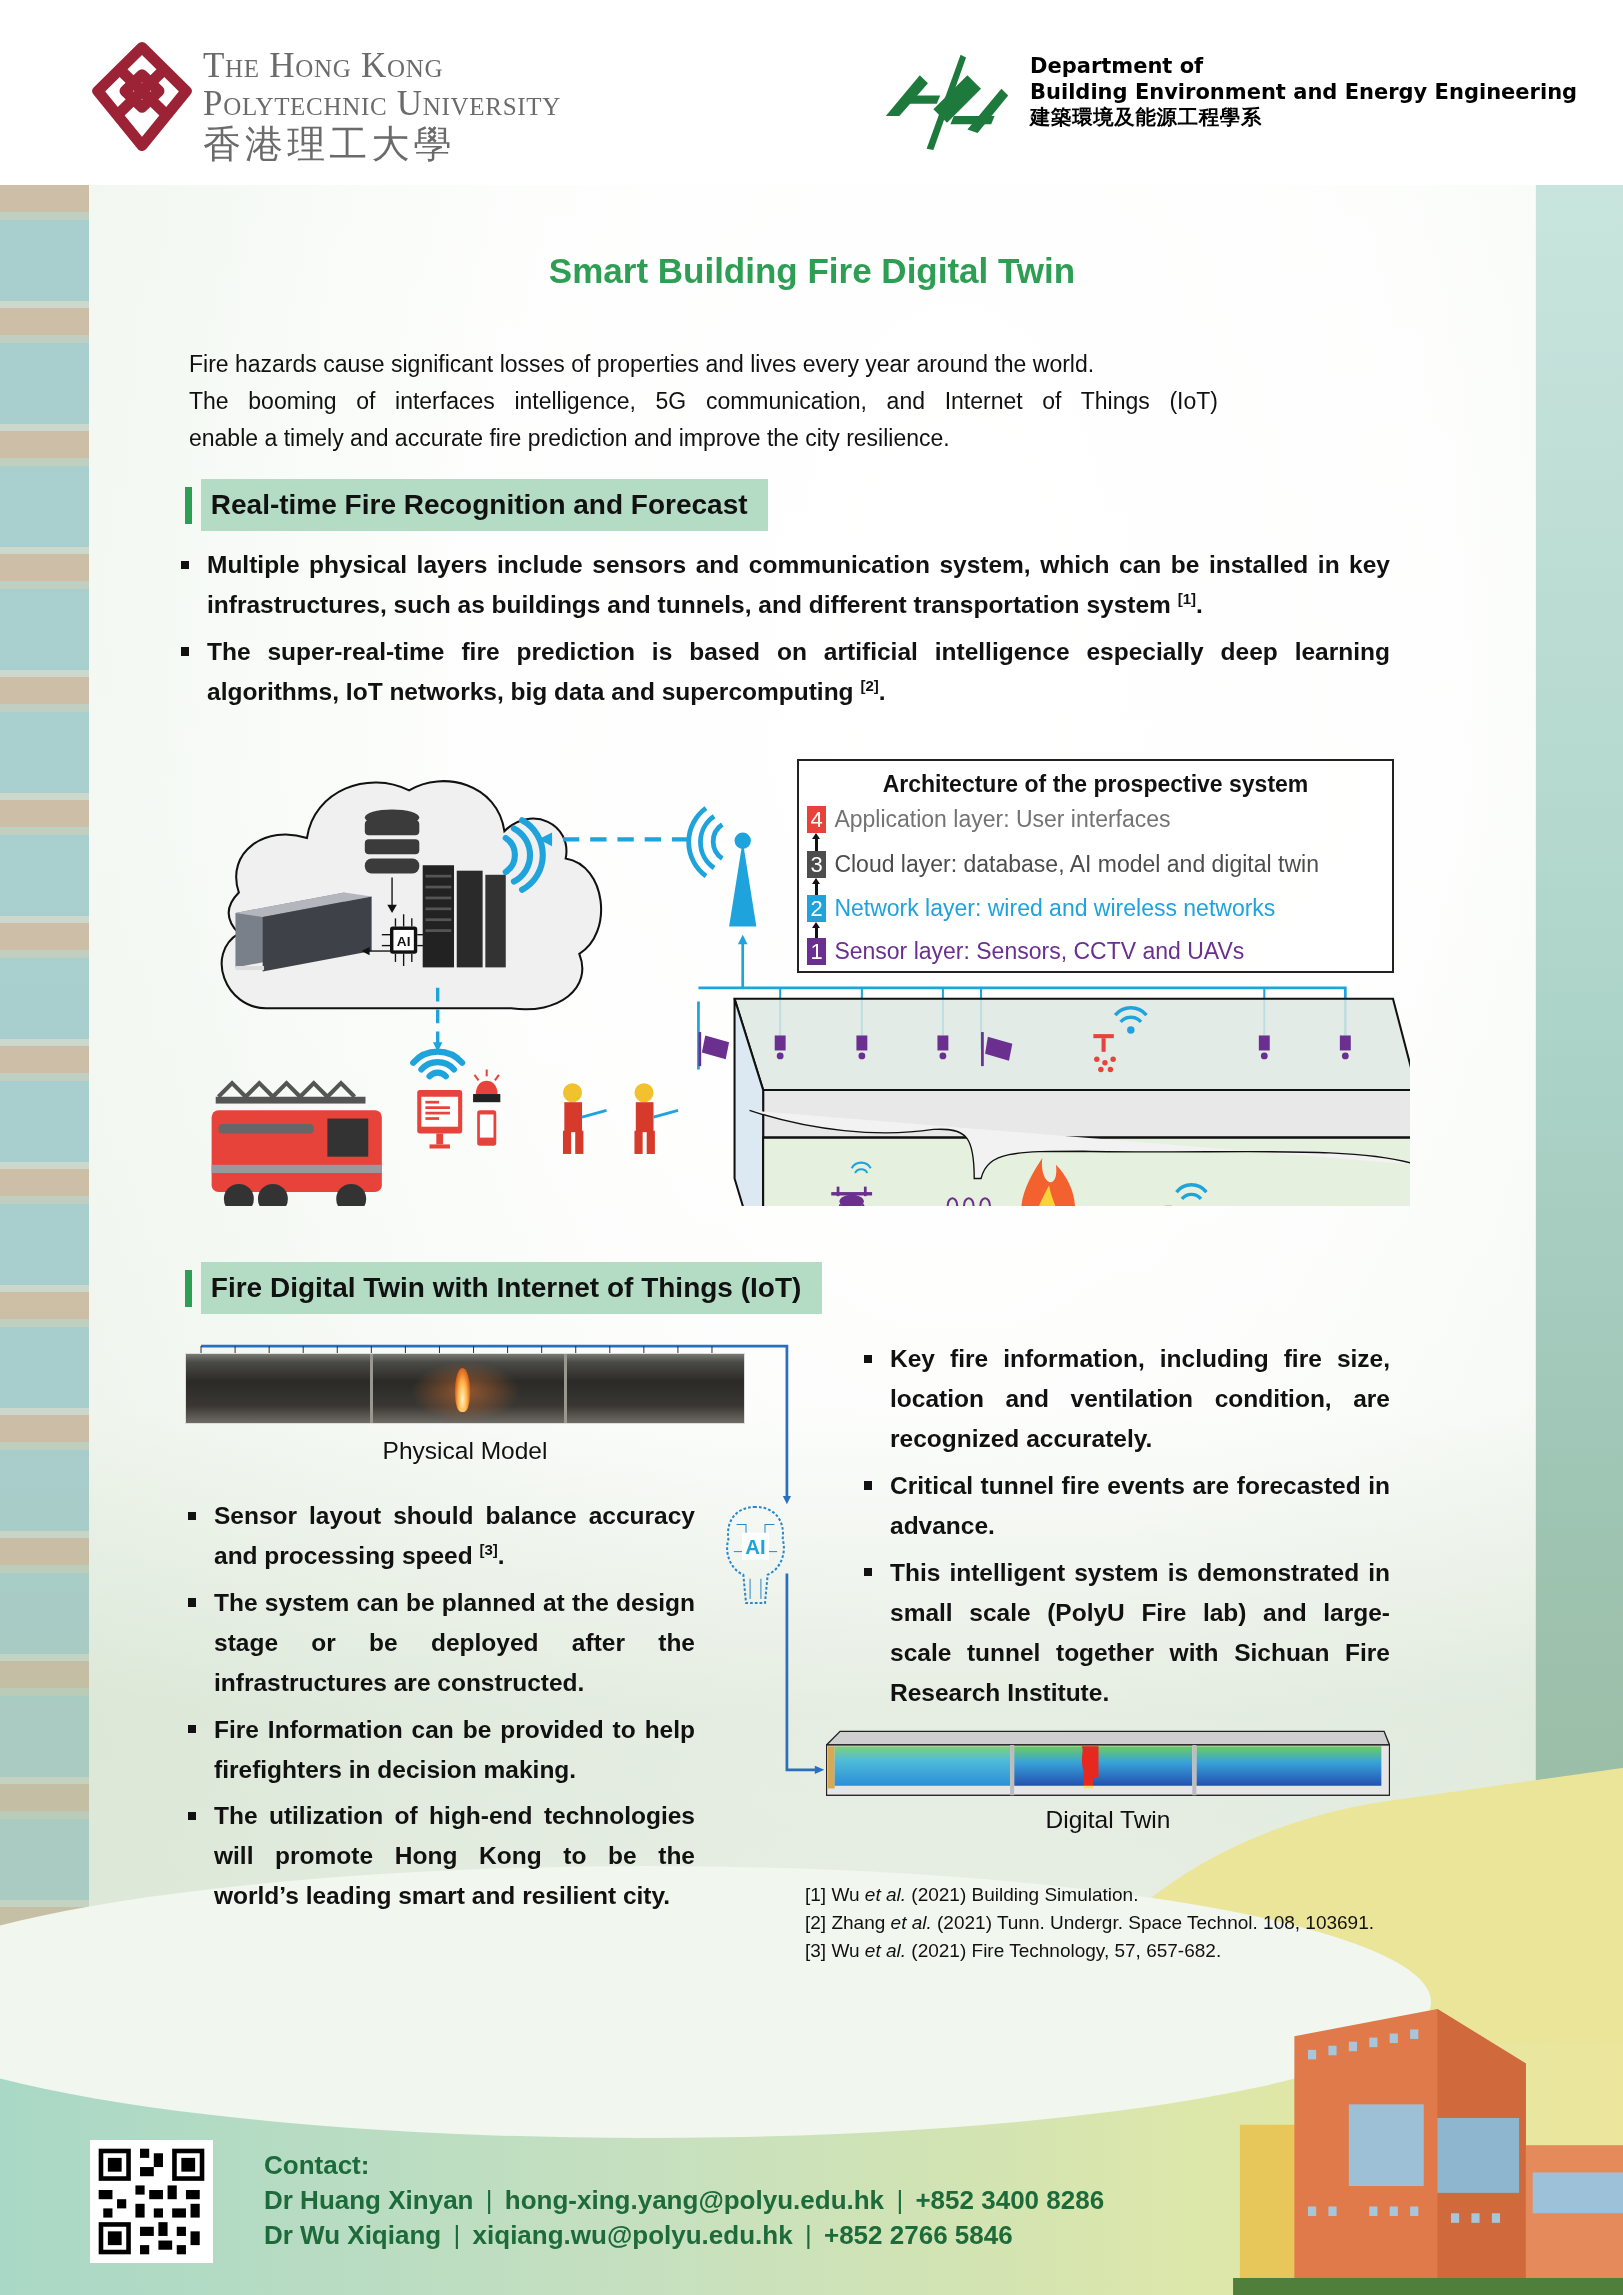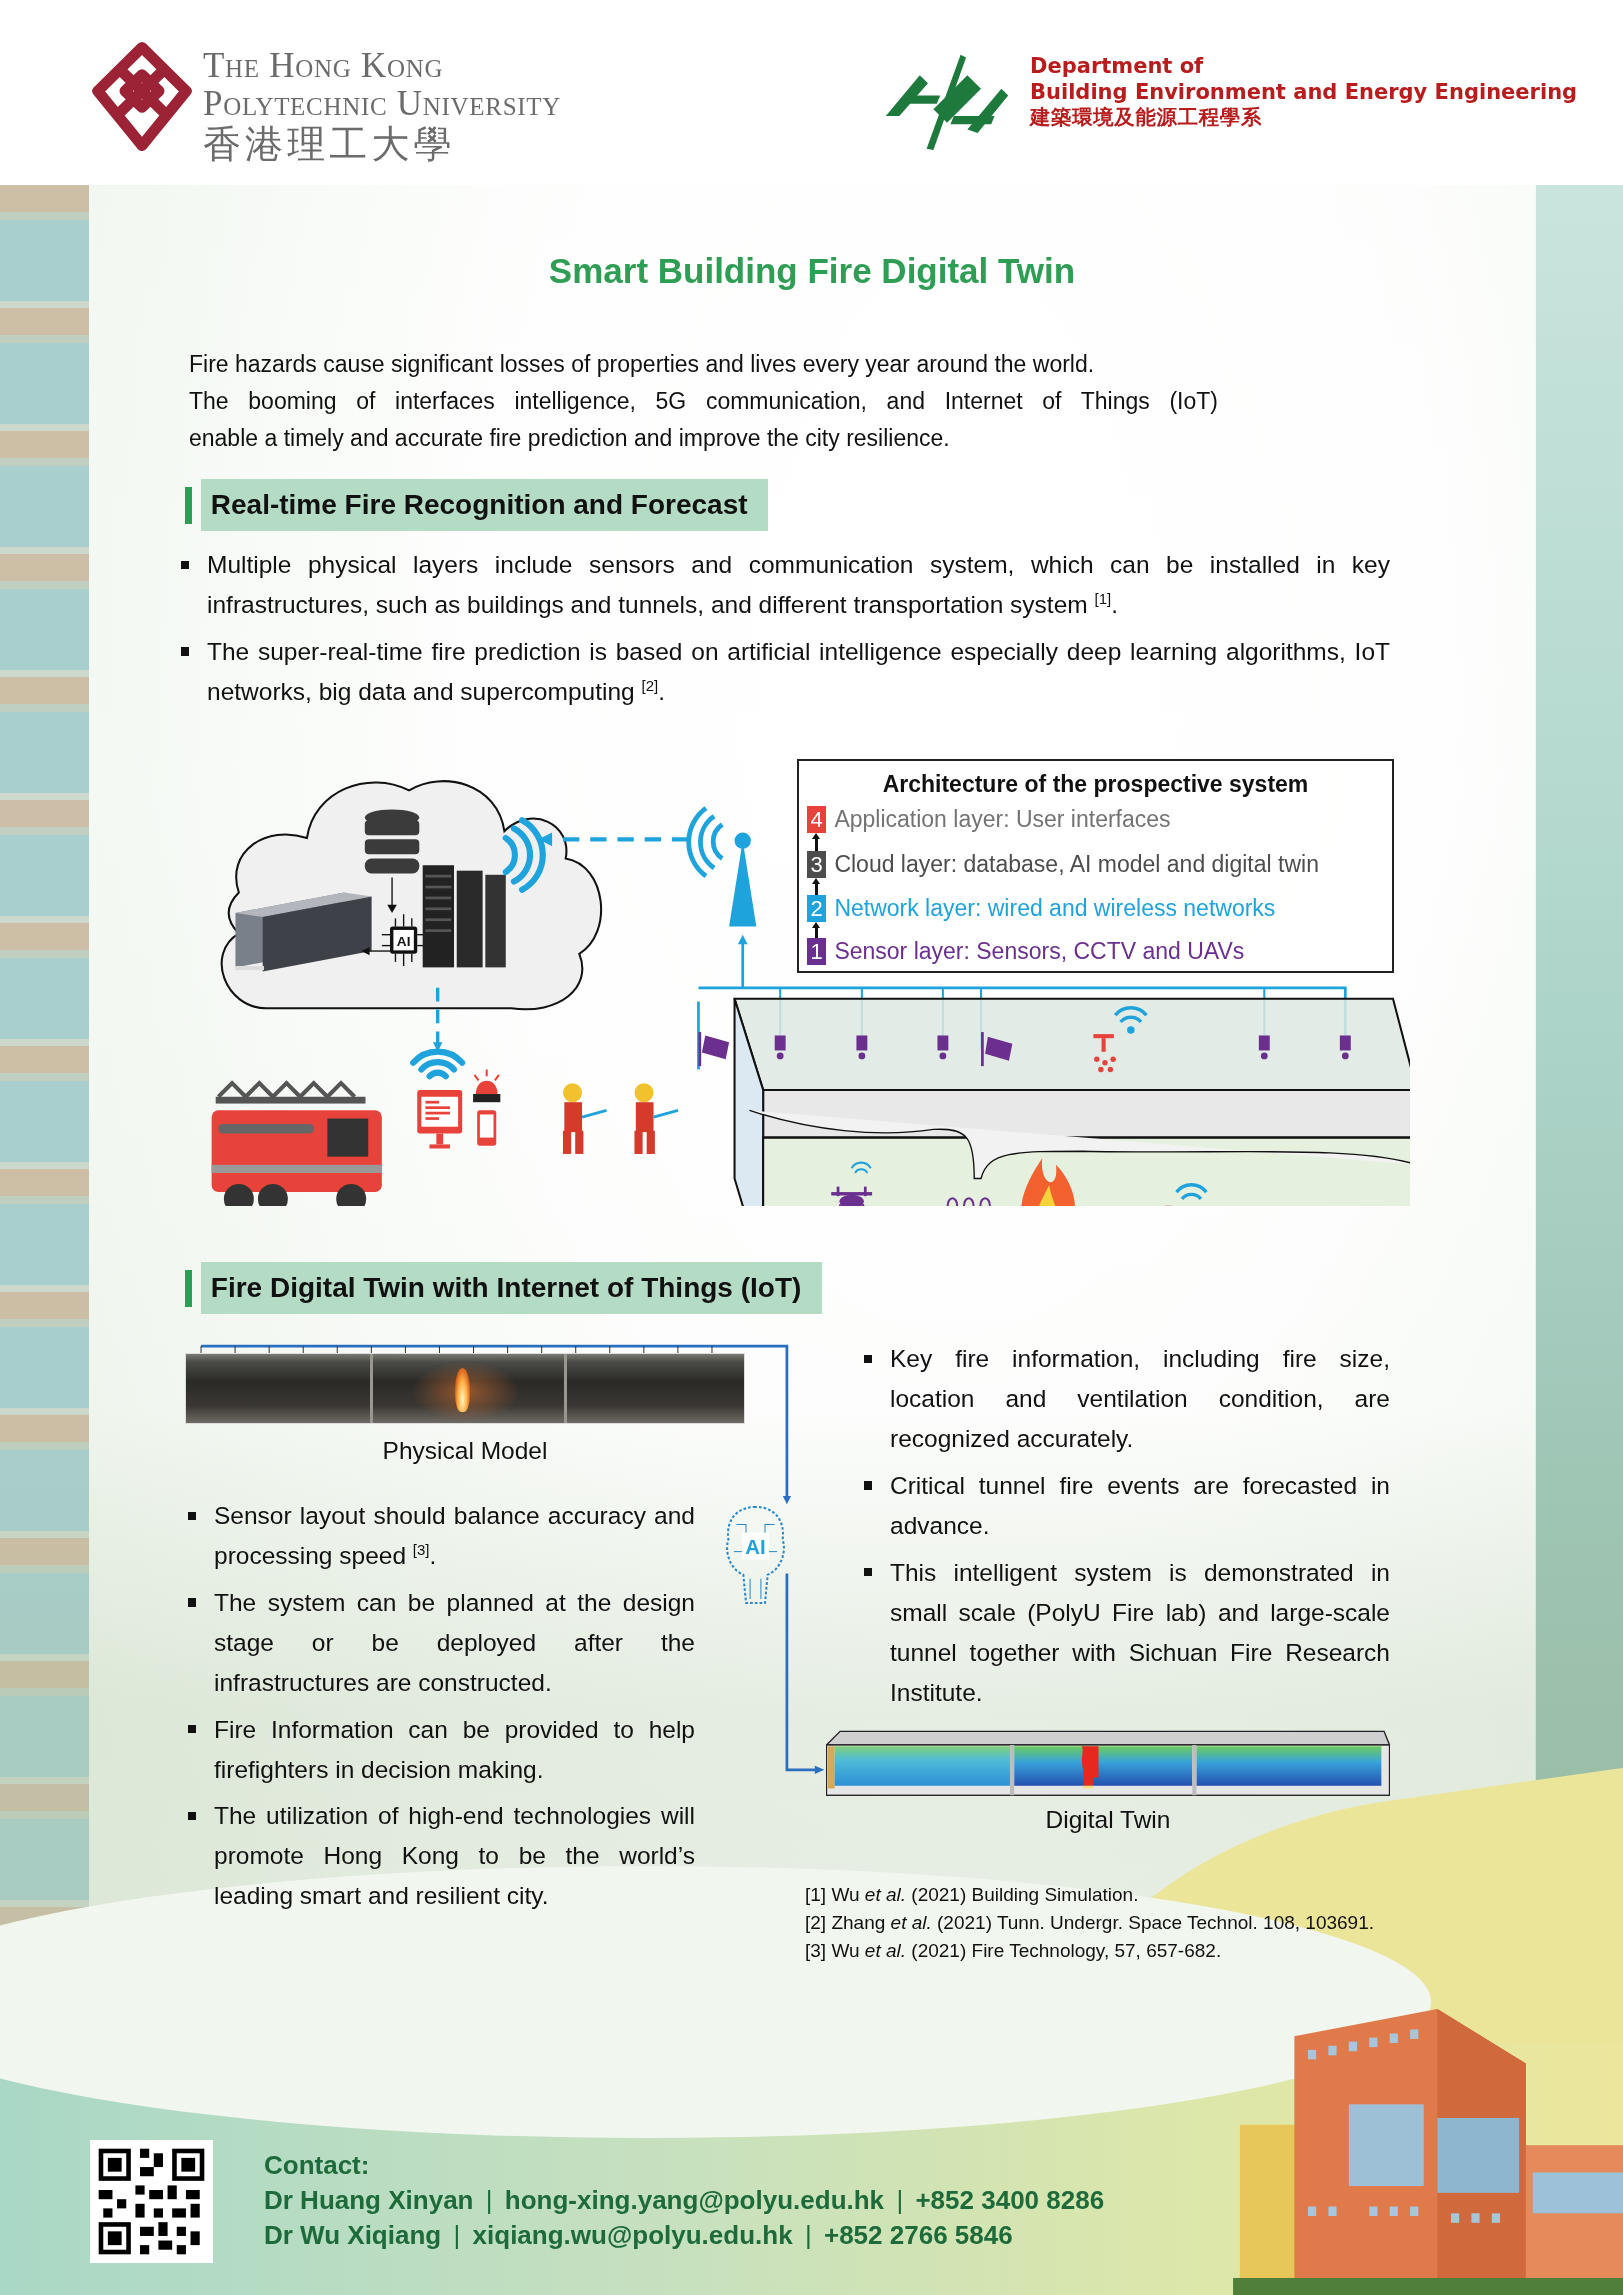--- a/index.html
+++ b/index.html
@@ -7,21 +7,21 @@
   body { position: relative; font-family: "Liberation Sans", sans-serif; color: #111; background: #fff; }
 
   
   .header { position: absolute; left: 0; top: 0; width: 1624px; height: 185px; background: #fff; }
   .polyu-logo { position: absolute; left: 84px; top: 42px; width: 116px; height: 109px; }
   .polyu-text { position: absolute; left: 203px; top: 48px; font-family: "Liberation Serif", serif; color: #6b6b6b; line-height: 1; }
   .polyu-text .l1 { font-size: 35px; letter-spacing: 0.7px; font-variant: small-caps; }
   .polyu-text .l2 { font-size: 35px; letter-spacing: 0.7px; font-variant: small-caps; margin-top: 2.7px; }
   .polyu-text .l3 { font-size: 38px; margin-top: 4.1px; letter-spacing: 4.1px; font-family: "DejaVu Sans", sans-serif; }
   .beee-logo { position: absolute; left: 879px; top: 48px; width: 136px; height: 102px; }
-  .beee-text { position: absolute; left: 1030px; top: 54px; font-family: "DejaVu Sans", sans-serif; font-weight: bold; color: #b91c1c; line-height: 1.22; font-size: 21px; }
+  .beee-text { position: absolute; left: 1030px; top: 54px; font-family: "DejaVu Sans", sans-serif; font-weight: bold; color: #000000; line-height: 1.22; font-size: 21px; }
   .beee-text .zh { font-weight: bold; font-size: 20.4px; letter-spacing: 0.7px; }
 
   
   .bg { position: absolute; left: 0; top: 185px; width: 1624px; height: 2110px; overflow: hidden;
         background: linear-gradient(180deg, #eef5ec 0%, #f3f8f2 30%, #eaf1e6 60%, #e7efe2 100%); }
   .bg-left { position: absolute; left: 0; top: 0; width: 89px; height: 2110px;
         background: repeating-linear-gradient(180deg, #c7b49a 0 27px, #b7c8b8 27px 35px, #9cc7c8 35px 116px, #c6d3c6 116px 123px); opacity: .85; }
   .bg-right { position: absolute; right: 0; top: 0; width: 89px; height: 1635px;
         background: linear-gradient(180deg, #bfe0da, #9dccc0 50%, #7fae9a); opacity: .8; }
   .bg-wash { position: absolute; left: 89px; top: 0; width: 1447px; height: 2110px;
@@ -40,21 +40,21 @@
   .main-title { position: absolute; left: 0; width: 1624px; top: 251px; text-align: center; color: #2f9e55; font-weight: bold; font-size: 35px; }
   .intro { position: absolute; left: 189px; top: 346px; width: 1029px; font-size: 23px; line-height: 37px; text-align: justify; text-align-last: left; }
   .intro p { margin: 0; }
 
   
   .sec-head { position: absolute; height: 42px; display: flex; align-items: center; }
   .sec-head .bar { width: 6.8px; height: 37px; background: #2f9e55; margin-right: 9.5px; }
   .sec-head .label { background: #b4dbc4; height: 52px; display: flex; align-items: center; padding: 0 20.4px 0 9.5px; font-weight: bold; font-size: 28px; color: #111; }
 
   
-  .bullets { position: absolute; list-style: none; font-size: 24.5px; line-height: 40px; }
+  .bullets { position: absolute; list-style: none; font-size: 24.5px; line-height: 40px; font-weight: bold; }
   .bullets li { position: relative; padding-left: 29px; text-align: justify; margin-bottom: 6.8px; }
   .bullets li::before { content: ""; position: absolute; left: 2.7px; top: 15.7px; width: 8.2px; height: 8.2px; background: #111; }
   .bullets sup { font-size: 15px; vertical-align: 9.5px; line-height: 0; }
 
   
   .arch-box { position: absolute; left: 797px; top: 759px; width: 597px; height: 214px; border: 2px solid #222; background: rgba(255,255,255,.55); }
   .arch-title { position: absolute; left: 0; width: 100%; top: 9.5px; text-align: center; font-weight: bold; font-size: 23px; }
   .arch-row { position: absolute; left: 8.2px; display: flex; align-items: center; font-size: 23px; }
   .arch-num { width: 19px; height: 27px; color: #fff; font-size: 22px; display: flex; align-items: center; justify-content: center; margin-right: 8.2px; }
   .arch-arrow { position: absolute; left: 16.3px; width: 2.7px; height: 13.6px; background: #111; }

